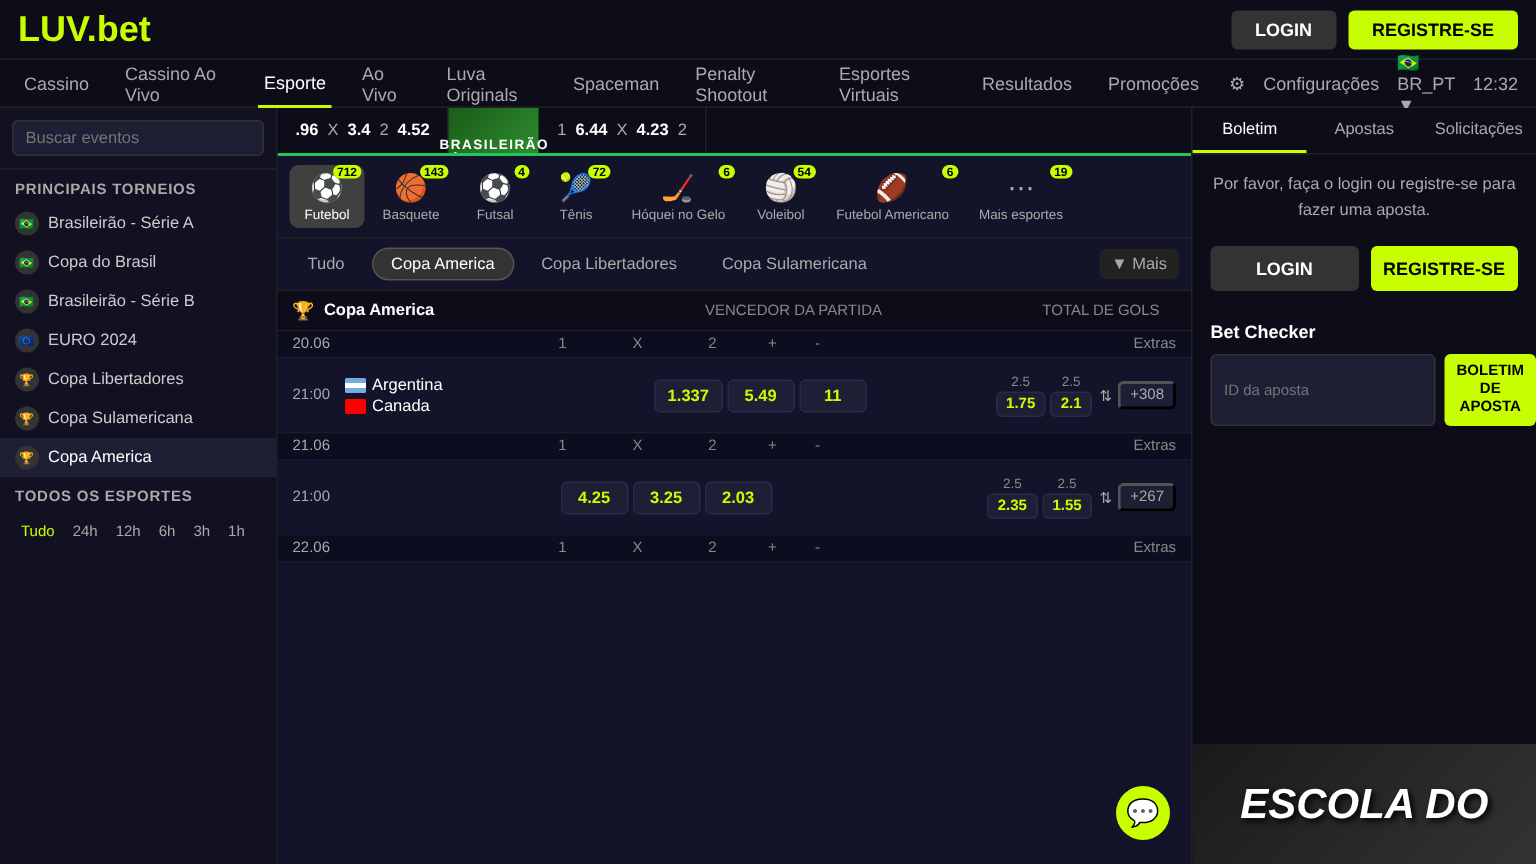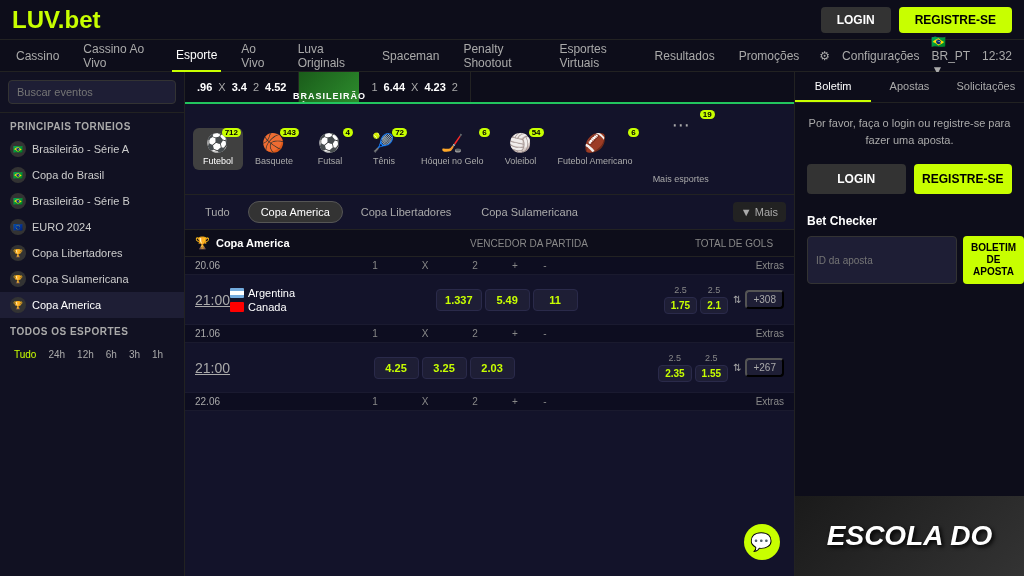--- a/index.html
+++ b/index.html
@@ -54,21 +54,21 @@
     .filter-tabs { display: flex; align-items: center; padding: 6px 8px; gap: 6px; border-bottom: 1px solid #222; }
     .filter-tab { padding: 4px 12px; border-radius: 16px; cursor: pointer; font-size: 11px; color: #aaa; }
     .filter-tab.active { background: #333; color: #fff; border: 1px solid #555; }
     .filter-tab:not(.active) { color: #aaa; }
     .filter-more { margin-left: auto; background: #222; padding: 4px 8px; border-radius: 4px; color: #aaa; cursor: pointer; font-size: 11px; }
 
     
     .competition-header { display: flex; align-items: center; padding: 6px 10px; background: #0d0d1a; border-bottom: 1px solid #222; gap: 6px; }
     .competition-name { font-size: 11px; font-weight: bold; color: #fff; }
     .match-row { display: flex; align-items: center; padding: 4px 10px; border-bottom: 1px solid #1a1a30; background: #13132a; min-height: 50px; }
-    .match-time { font-size: 14px; color: #aaa; width: 35px; flex-shrink: 0; text-decoration: underline; }
+    .match-time { font-size: 10px; color: #aaa; width: 35px; flex-shrink: 0; }
     .match-teams { width: 120px; flex-shrink: 0; }
     .team { display: flex; align-items: center; gap: 4px; font-size: 11px; color: #fff; margin: 2px 0; }
     .team-flag { width: 14px; height: 10px; background: #555; flex-shrink: 0; border-radius: 1px; }
     .flag-ar { background: linear-gradient(to bottom, #74acdf 33%, #fff 33%, #fff 66%, #74acdf 66%); }
     .flag-ca { background: #ff0000; }
     .flag-pe { background: linear-gradient(to right, #d91023 25%, #fff 25%, #fff 75%, #d91023 75%); }
     .flag-cl { background: linear-gradient(to bottom, #d52b1e 50%, #fff 50%); }
 
     .odds-group { display: flex; gap: 3px; flex: 1; justify-content: center; }
     .odd-btn { background: #1e1e35; border: 1px solid #2a2a4a; color: #c8ff00; padding: 4px 8px; border-radius: 4px; cursor: pointer; font-size: 11px; font-weight: bold; min-width: 45px; text-align: center; }
@@ -232,21 +232,21 @@
         <span style="font-size:9px;">Voleibol</span>
       </div>
       <div class="sport-item">
         <span class="sport-count">6</span>
         <span class="sport-icon">🏈</span>
         <span style="font-size:9px;">Futebol Americano</span>
       </div>
       <div class="sport-item">
         <span class="sport-count">19</span>
         <span class="sport-icon">⋯</span>
-        <span style="font-size:9px;margin-top:36px;">Mais esportes</span>
+        <span style="font-size:9px;">Mais esportes</span>
       </div>
     </div>
 
     <div class="filter-tabs">
       <span class="filter-tab">Tudo</span>
       <span class="filter-tab active">Copa America</span>
       <span class="filter-tab">Copa Libertadores</span>
       <span class="filter-tab">Copa Sulamericana</span>
       <div class="filter-more">▼ Mais</div>
     </div>

